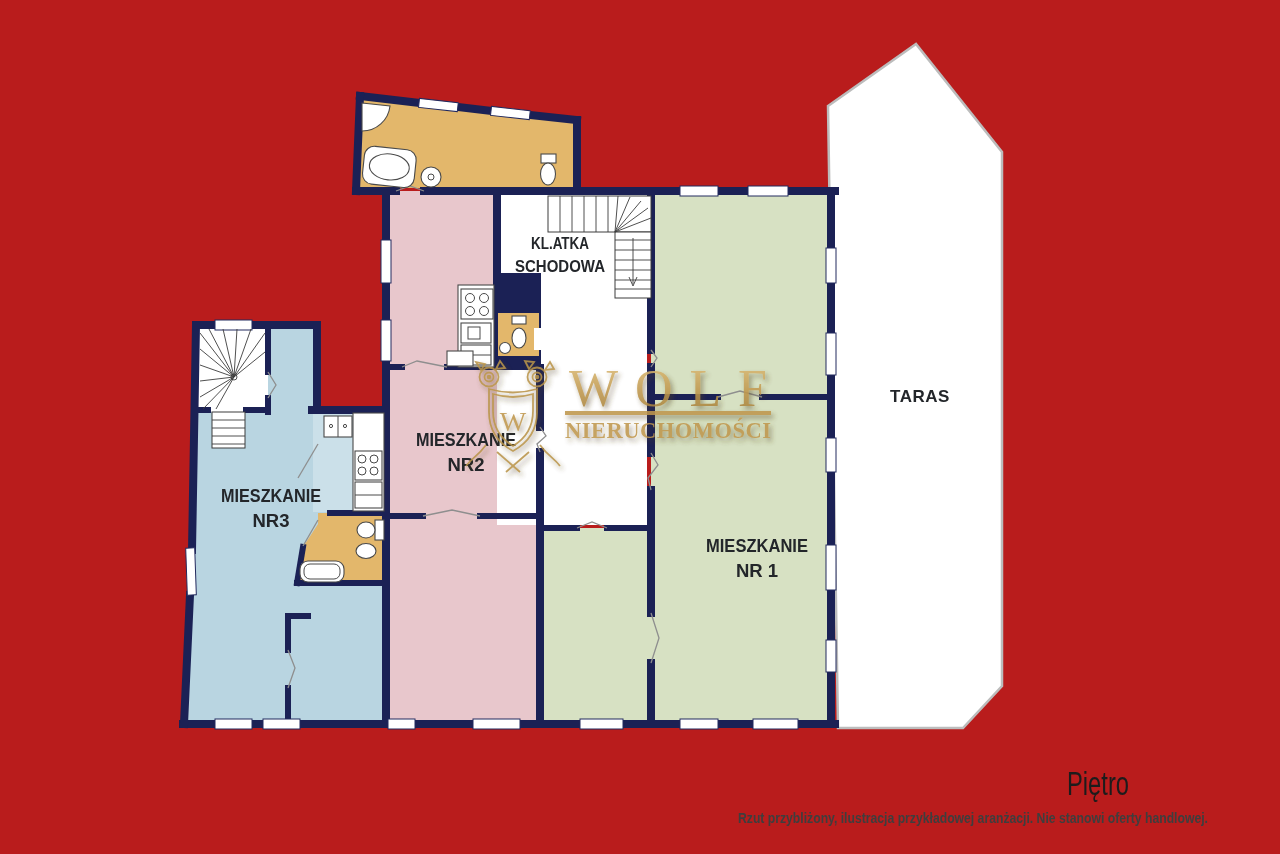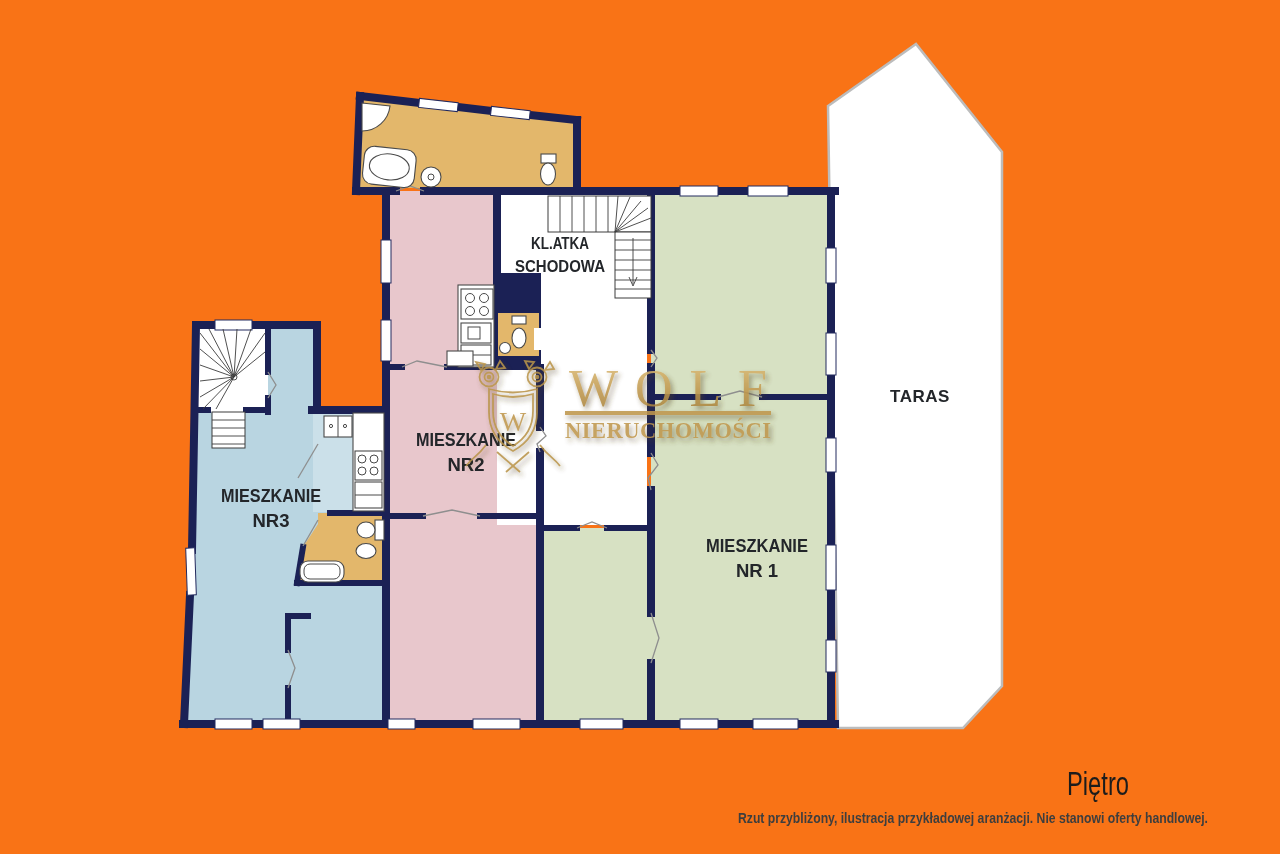--- a/index.html
+++ b/index.html
@@ -1,16 +1,16 @@
 <!DOCTYPE html>
 <html><head>
 <meta charset="utf-8">
 <style>
   html,body{margin:0;padding:0;background:#ffffff;}
-  .stage{position:relative;width:1280px;height:854px;background:#f97316;overflow:hidden;
+  .stage{position:relative;width:1280px;height:854px;background:#b91c1c;overflow:hidden;
          font-family:"Liberation Sans",sans-serif;}
   svg{position:absolute;inset:0;display:block;}
   .walls line{stroke-linecap:square;fill:none;}
   .w8{stroke-width:8;}
   .w6{stroke-width:6;}
   .win{fill:#ffffff;stroke:#232a5e;stroke-width:1;}
   .door{stroke:#8e8e8e;stroke-width:1.3;fill:none;}
   .fx{fill:#ffffff;stroke:#4a4a4a;stroke-width:1.1;}
   .fxl{stroke:#4a4a4a;stroke-width:1;fill:none;}
   .st{fill:#ffffff;stroke:#3c3c3c;stroke-width:1;}

